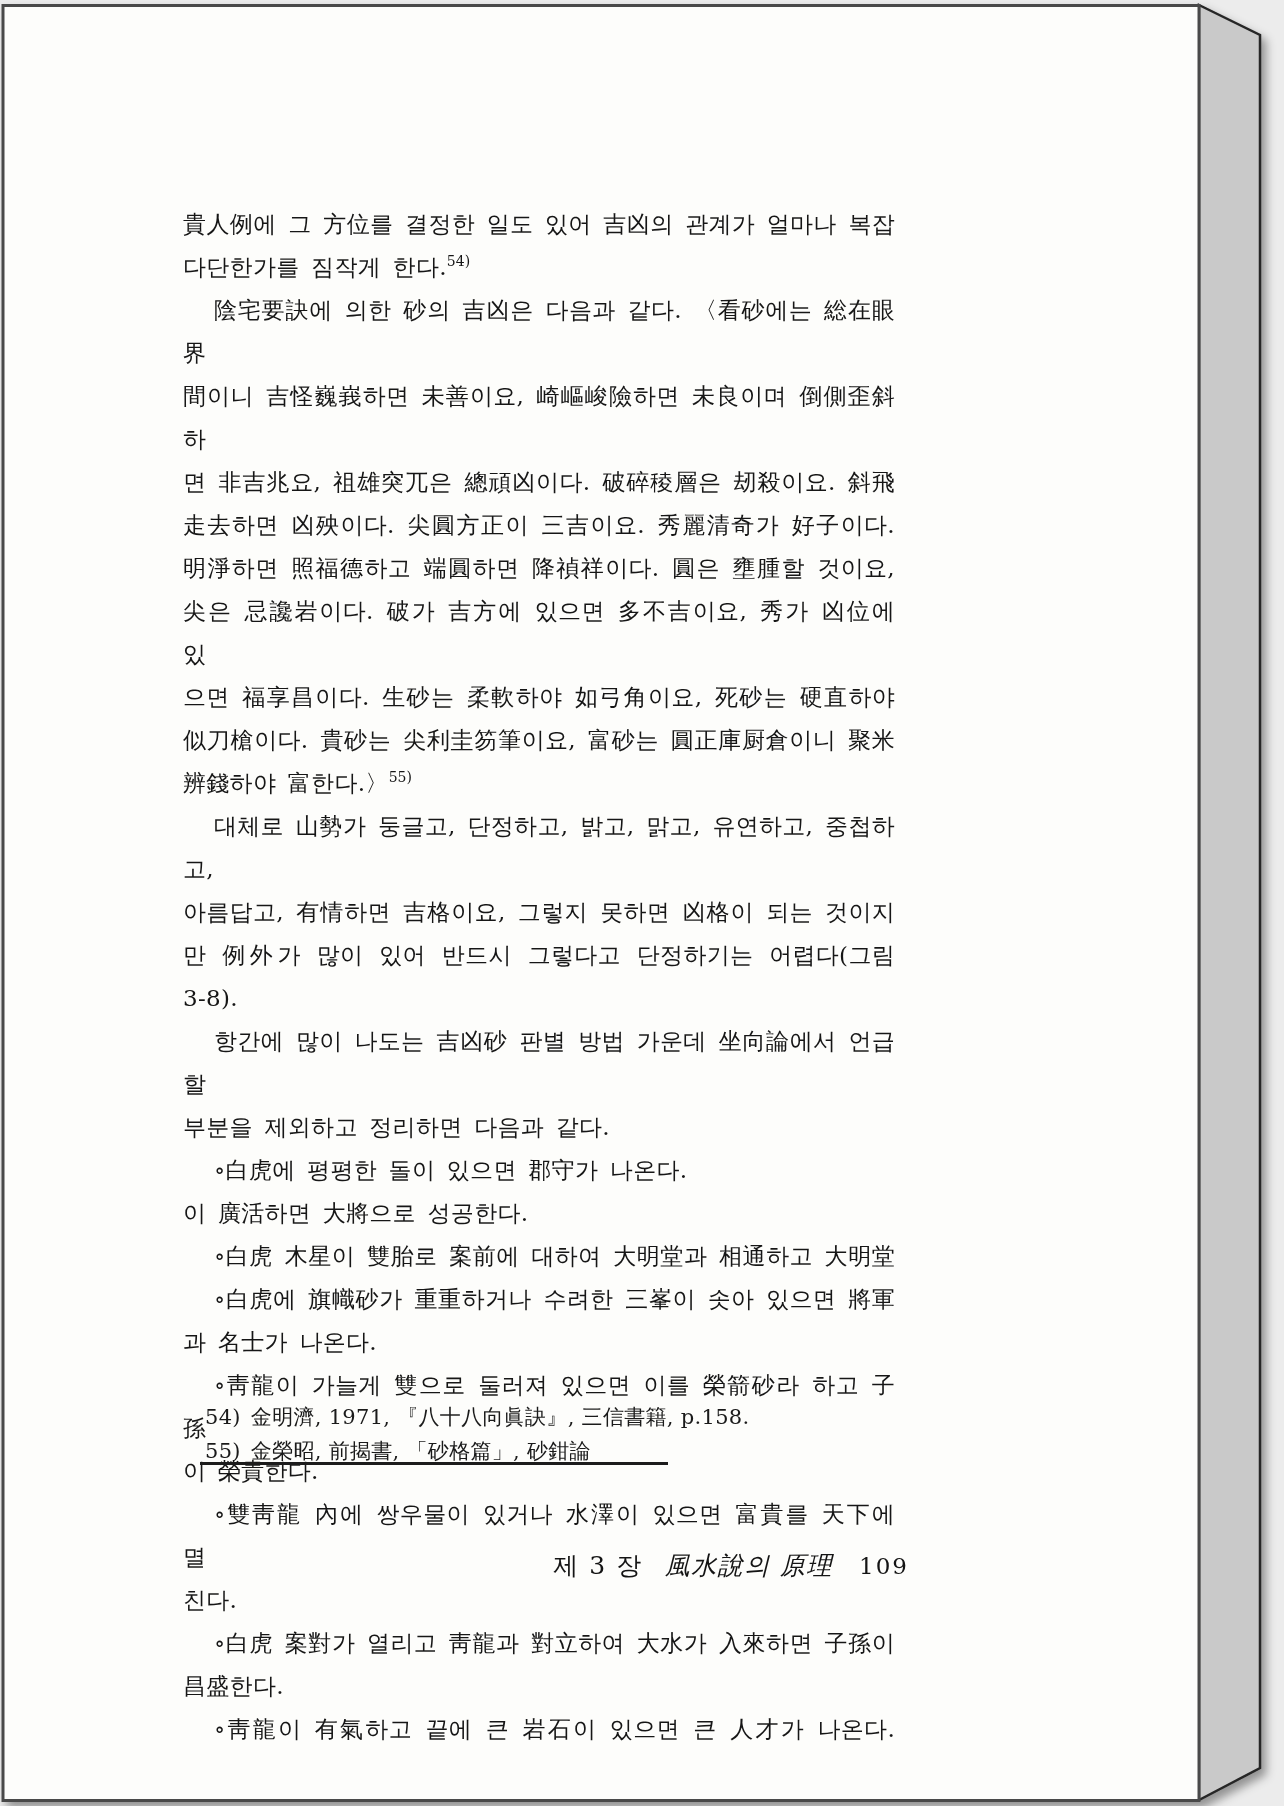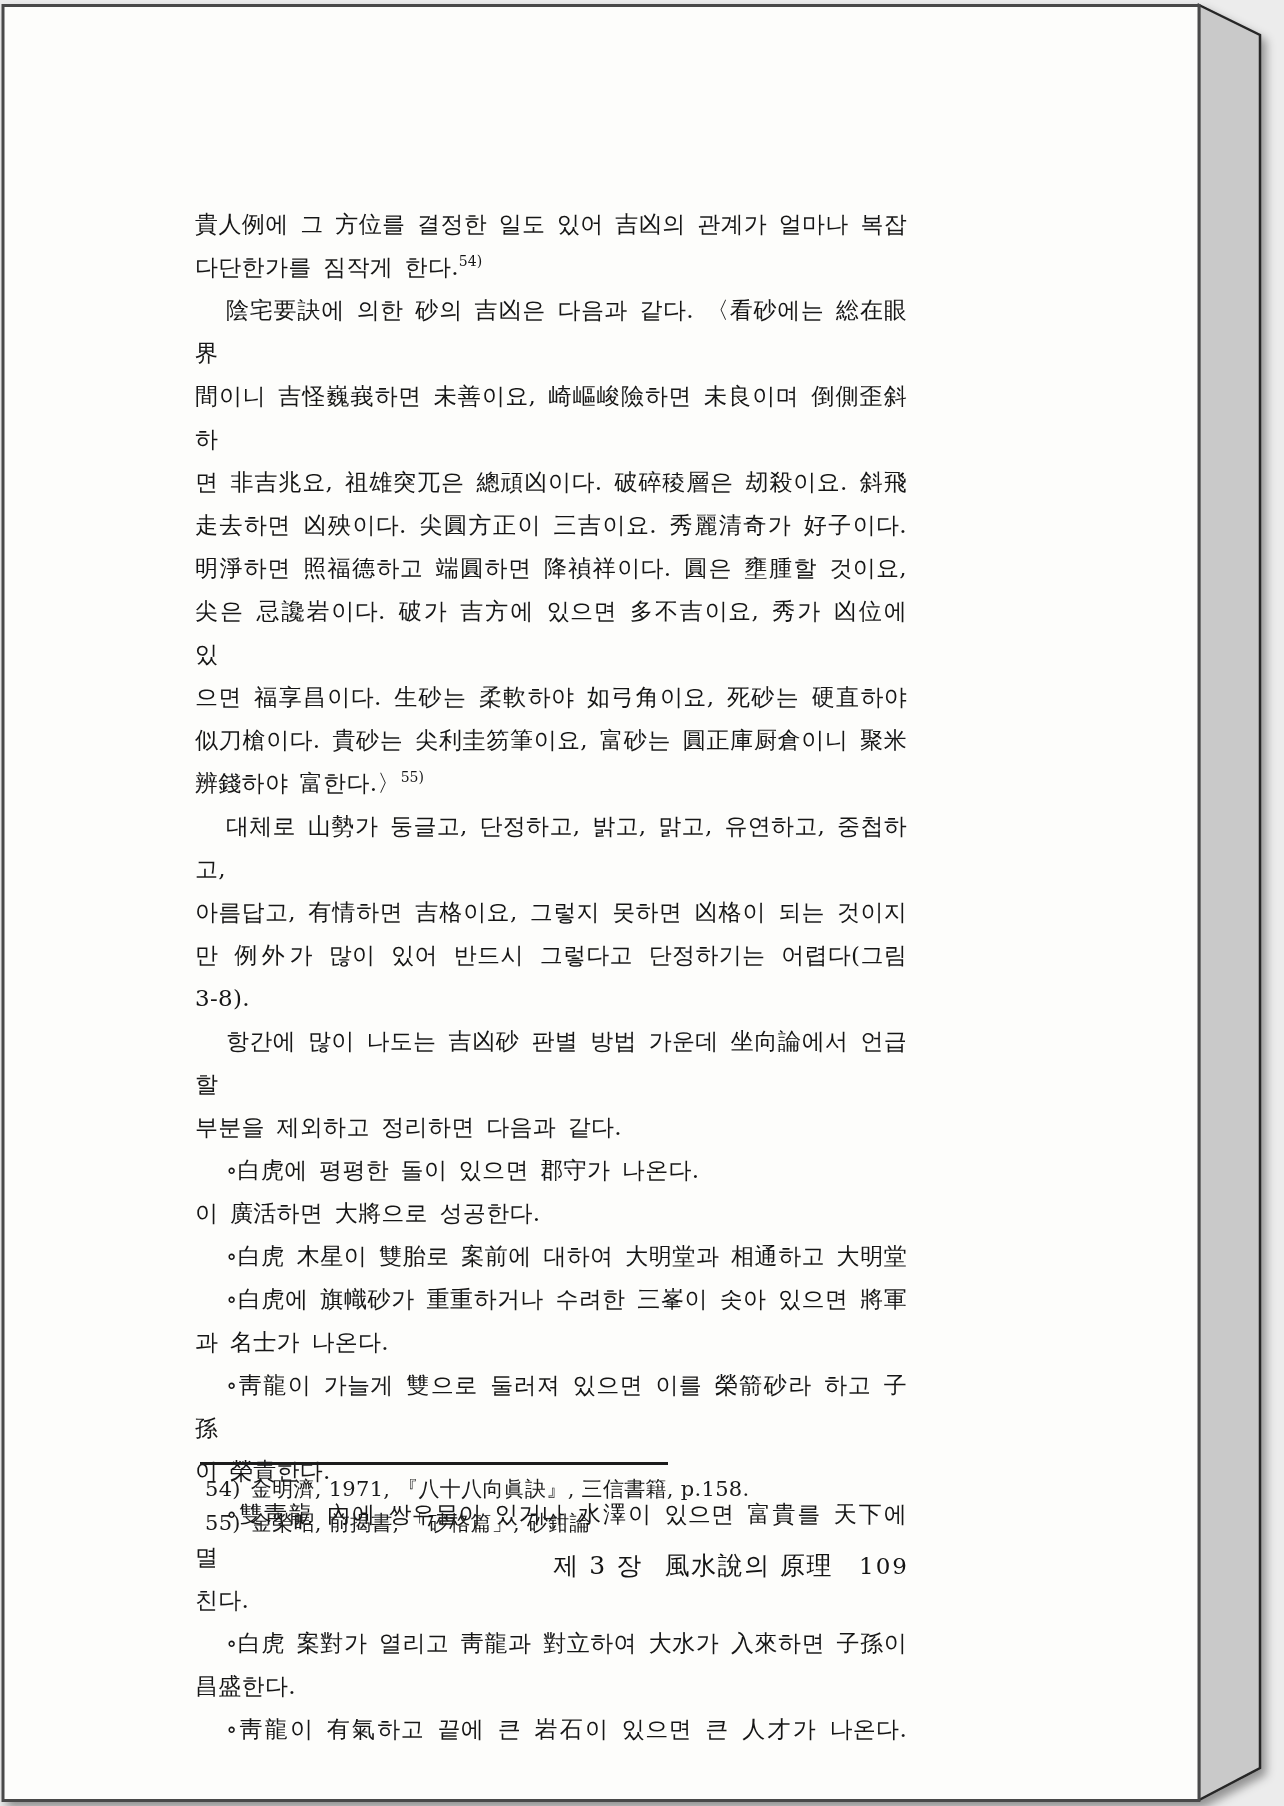--- a/index.html
+++ b/index.html
@@ -13,21 +13,21 @@
     font-family: "DejaVu Serif", "Liberation Serif", serif;
     color: #171717;
   }
   .book-bg {
     position: absolute; left: 0; top: 0;
   }
   .overlay {
     position: absolute; left: 0; top: 0; width: 1284px; height: 1806px;
   }
   .body-text {
-    position: absolute; left: 195px; top: 203px; width: 712px;
+    position: absolute; left: 183px; top: 203px; width: 712px;
     font-size: 23px; line-height: 43px;
     word-spacing: 4px; letter-spacing: 0.3px;
     color: #161616;
   }
   .line { min-height: 43px; }
   .line.fill {
     text-align: justify;
     text-align-last: justify;
     text-justify: inter-word;
   }
@@ -36,31 +36,31 @@
     font-size: 14px;
     letter-spacing: 0;
     vertical-align: super;
     line-height: 0;
   }
   .footnote-rule {
     position: absolute; left: 200px; top: 1462px;
     width: 468px; height: 3px; background: #1c1c1c;
   }
   .footnotes {
-    position: absolute; left: 205px; top: 1472px; width: 712px;
+    position: absolute; left: 205px; top: 1400px; width: 712px;
     font-size: 21px; line-height: 34px; color: #1a1a1a;
     letter-spacing: 0.3px;
   }
   .footnote .fn-num { margin-right: 10px; }
   .footer {
     position: absolute; left: 197px; top: 1549px; width: 712px;
     text-align: right;
     font-size: 25px; letter-spacing: 1.5px; color: #141414;
   }
-  .footer .ft-title { margin-left: 22px; }
+  .footer .ft-title { margin-left: 22px; font-style: italic; }
   .footer .ft-num { margin-left: 26px; font-size: 23px; letter-spacing: 2px; text-align: center; }
 </style>
 </head>
 <body>
 
 <svg class="book-bg" width="1284" height="1806">
   <defs>
     <filter id="ds" x="-5%" y="-5%" width="112%" height="112%">
       <feDropShadow dx="5" dy="6" stdDeviation="5" flood-color="#000000" flood-opacity="0.38"></feDropShadow>
     </filter>

